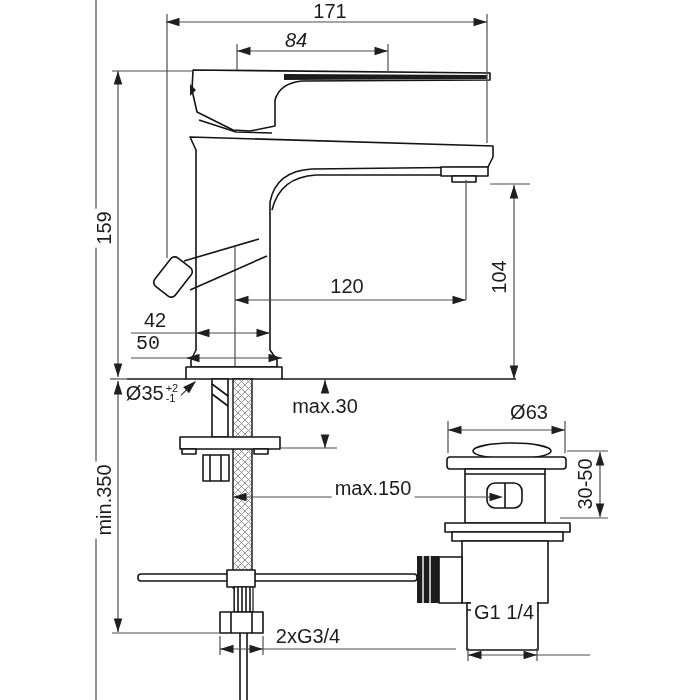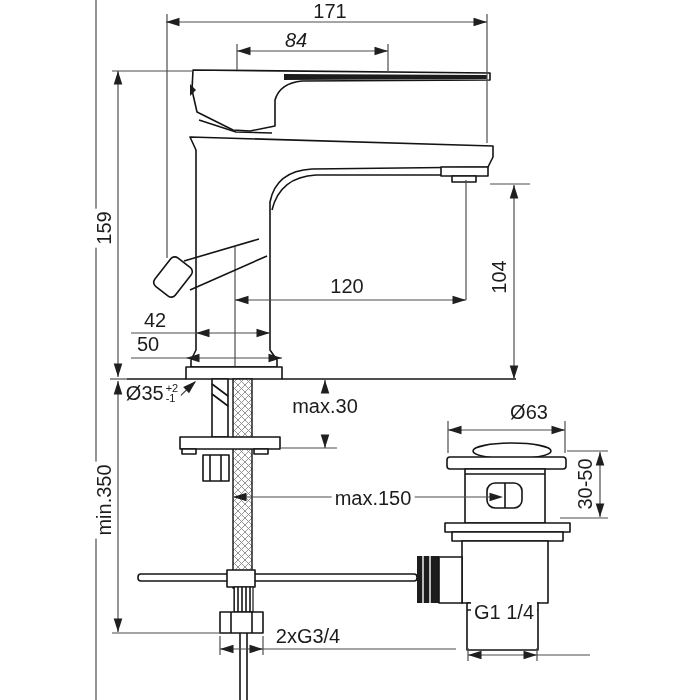--- a/index.html
+++ b/index.html
@@ -192,34 +192,34 @@
     <use href="#ah" class="ah" transform="translate(468,655)"></use>
     <use href="#ah" class="ah" transform="translate(537,655) rotate(180)"></use>
   </g>
 </svg>
 
 <div class="lbl" style="left:330px;top:11px;">171</div>
 <div class="lbl" style="left:296px;top:40px;font-style:italic;">84</div>
 <div class="lbl rot" style="left:104px;top:228px;">159</div>
 <div class="lbl rot" style="left:104px;top:500px;">min.350</div>
 <div class="lbl" style="left:143px;top:320px;margin-left:12px;">42</div>
-<div class="lbl" style="left:148px;top:344px;">50</div>
+<div class="lbl" style="left:148px;top:344px;font-family:Liberation Mono, monospace;">50</div>
 
 <div class="lbl" style="left:152px;top:393px;">
   <span class="tolwrap">
     <span>Ø35</span>
     <span class="tolcol">
       <span>+2</span>
       <span>-1</span>
     </span>
   </span>
 </div>
 
 <div class="lbl" style="left:325px;top:406px;">max.30</div>
 <div class="lbl" style="left:347px;top:286px;">120</div>
 <div class="lbl rot" style="left:499px;top:277px;">104</div>
-<div class="lbl" style="left:373px;top:498px;text-align:right;">max.150</div>
+<div class="lbl" style="left:373px;top:488px;text-align:right;">max.150</div>
 <div class="lbl" style="left:529px;top:412px;">Ø63</div>
 <div class="lbl rot" style="left:585px;top:484px;">30-50</div>
 <div class="lbl" style="left:308px;top:636px;">2xG3/4</div>
 <div class="lbl" style="left:504px;top:612px;">G1 1/4</div>
 
 </div>
 
 </body></html>

